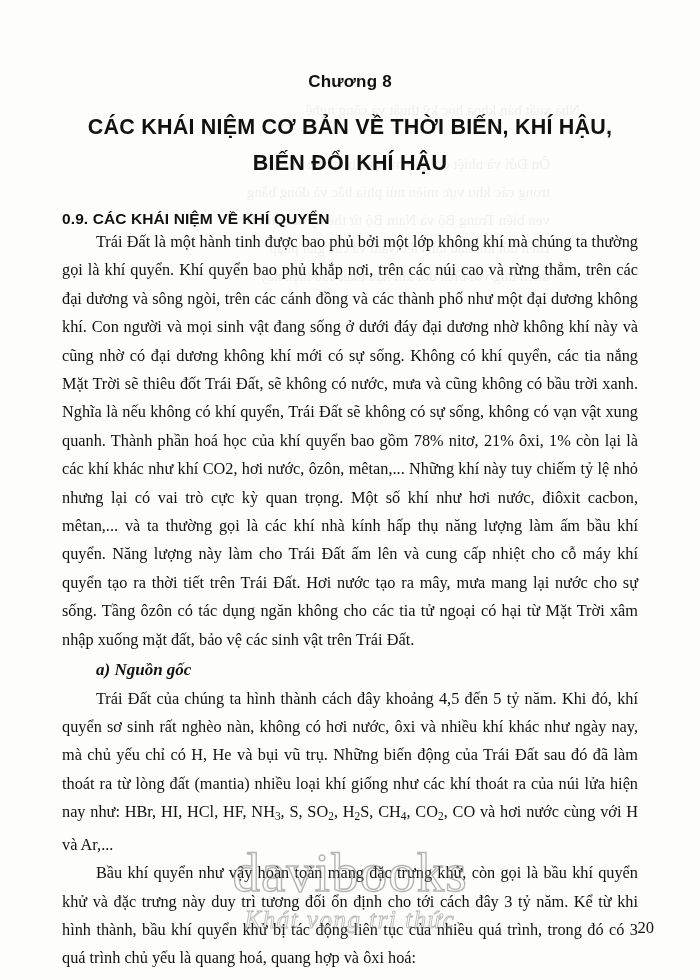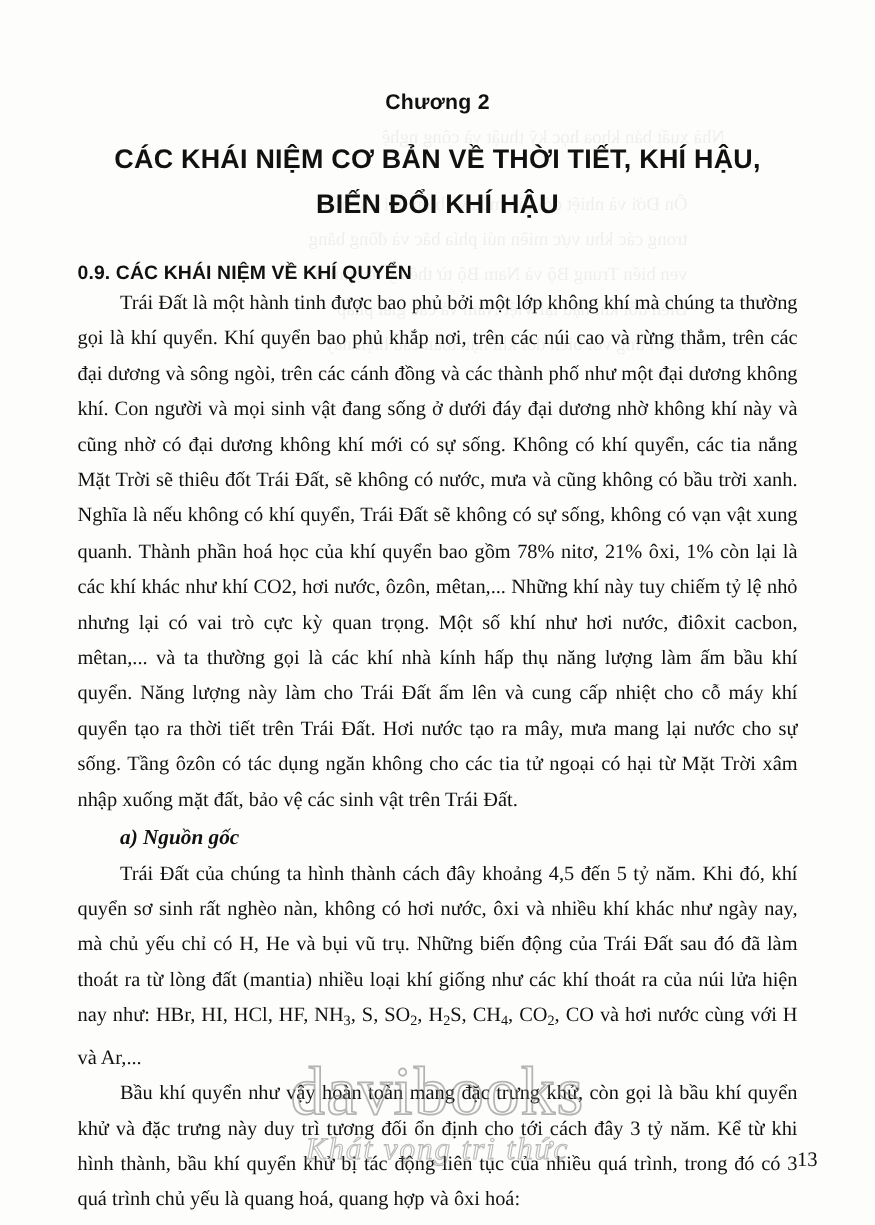--- a/index.html
+++ b/index.html
@@ -140,39 +140,39 @@
     <div class="bl-line" style="left:120px; top:96px;">Nhà xuất bản khoa học kỹ thuật và công nghệ</div>
     <div class="bl-line" style="left:150px; top:150px;">Ôn Đới và nhiệt đới gió mùa và biến đổi khí hậu</div>
     <div class="bl-line" style="left:150px; top:178px;">trong các khu vực miền núi phía bắc và đồng bằng</div>
     <div class="bl-line" style="left:150px; top:206px;">ven biển Trung Bộ và Nam Bộ từ thế kỷ hai mươi</div>
     <div class="bl-line" style="left:150px; top:234px;">Biến đổi khí hậu tại Việt Nam và các giải pháp</div>
     <div class="bl-line" style="left:150px; top:262px;">thích ứng với biến đổi khí hậu toàn cầu hiện nay</div>
   </div>
 
   <div class="content">
 
-    <div class="chapter-label">Chương 2</div>
+    <div class="chapter-label">Chương 8</div>
 
     <div class="chapter-title">
-      <span>CÁC KHÁI NIỆM CƠ BẢN VỀ THỜI TIẾT, KHÍ HẬU,</span>
+      <span>CÁC KHÁI NIỆM CƠ BẢN VỀ THỜI BIẾN, KHÍ HẬU,</span>
       <span class="line2">BIẾN ĐỔI KHÍ HẬU</span>
     </div>
 
     <div class="section-heading">0.9. CÁC KHÁI NIỆM VỀ KHÍ QUYỂN</div>
 
     <p class="body-text first-para">Trái Đất là một hành tinh được bao phủ bởi một lớp không khí mà chúng ta thường gọi là khí quyển. Khí quyển bao phủ khắp nơi, trên các núi cao và rừng thẳm, trên các đại dương và sông ngòi, trên các cánh đồng và các thành phố như một đại dương không khí. Con người và mọi sinh vật đang sống ở dưới đáy đại dương nhờ không khí này và cũng nhờ có đại dương không khí mới có sự sống. Không có khí quyển, các tia nắng Mặt Trời sẽ thiêu đốt Trái Đất, sẽ không có nước, mưa và cũng không có bầu trời xanh. Nghĩa là nếu không có khí quyển, Trái Đất sẽ không có sự sống, không có vạn vật xung quanh. Thành phần hoá học của khí quyển bao gồm 78% nitơ, 21% ôxi, 1% còn lại là các khí khác như khí CO2, hơi nước, ôzôn, mêtan,... Những khí này tuy chiếm tỷ lệ nhỏ nhưng lại có vai trò cực kỳ quan trọng. Một số khí như hơi nước, điôxit cacbon, mêtan,... và ta thường gọi là các khí nhà kính hấp thụ năng lượng làm ấm bầu khí quyển. Năng lượng này làm cho Trái Đất ấm lên và cung cấp nhiệt cho cỗ máy khí quyển tạo ra thời tiết trên Trái Đất. Hơi nước tạo ra mây, mưa mang lại nước cho sự sống. Tầng ôzôn có tác dụng ngăn không cho các tia tử ngoại có hại từ Mặt Trời xâm nhập xuống mặt đất, bảo vệ các sinh vật trên Trái Đất.</p>
 
     <p class="subheading">a) Nguồn gốc</p>
 
     <p class="body-text"><span>Trái Đất của chúng ta hình thành cách đây khoảng 4,5 đến 5 tỷ năm. Khi đó, khí quyển sơ sinh rất nghèo nàn, không có hơi nước, ôxi và nhiều khí khác như ngày nay, mà chủ yếu chỉ có H, He và bụi vũ trụ. Những biến động của Trái Đất sau đó đã làm thoát ra từ lòng đất (mantia) nhiều loại khí giống như các khí thoát ra của núi lửa hiện nay như: HBr, HI, HCl, HF, NH</span><sub>3</sub><span>, S, SO</span><sub>2</sub><span>, H</span><sub>2</sub><span>S, CH</span><sub>4</sub><span>, CO</span><sub>2</sub><span>, CO và hơi nước cùng với H và Ar,...</span></p>
 
     <p class="body-text">Bầu khí quyển như vậy hoàn toàn mang đặc trưng khử, còn gọi là bầu khí quyển khử và đặc trưng này duy trì tương đối ổn định cho tới cách đây 3 tỷ năm. Kể từ khi hình thành, bầu khí quyển khử bị tác động liên tục của nhiều quá trình, trong đó có 3 quá trình chủ yếu là quang hoá, quang hợp và ôxi hoá:</p>
 
   </div>
 
   <div class="watermark">
     <div class="wm-main">davibooks</div>
     <div class="wm-sub">Khát vọng tri thức</div>
   </div>
 
-  <div class="page-number">13</div>
+  <div class="page-number">20</div>
 
 </div>
 
 </body></html>

